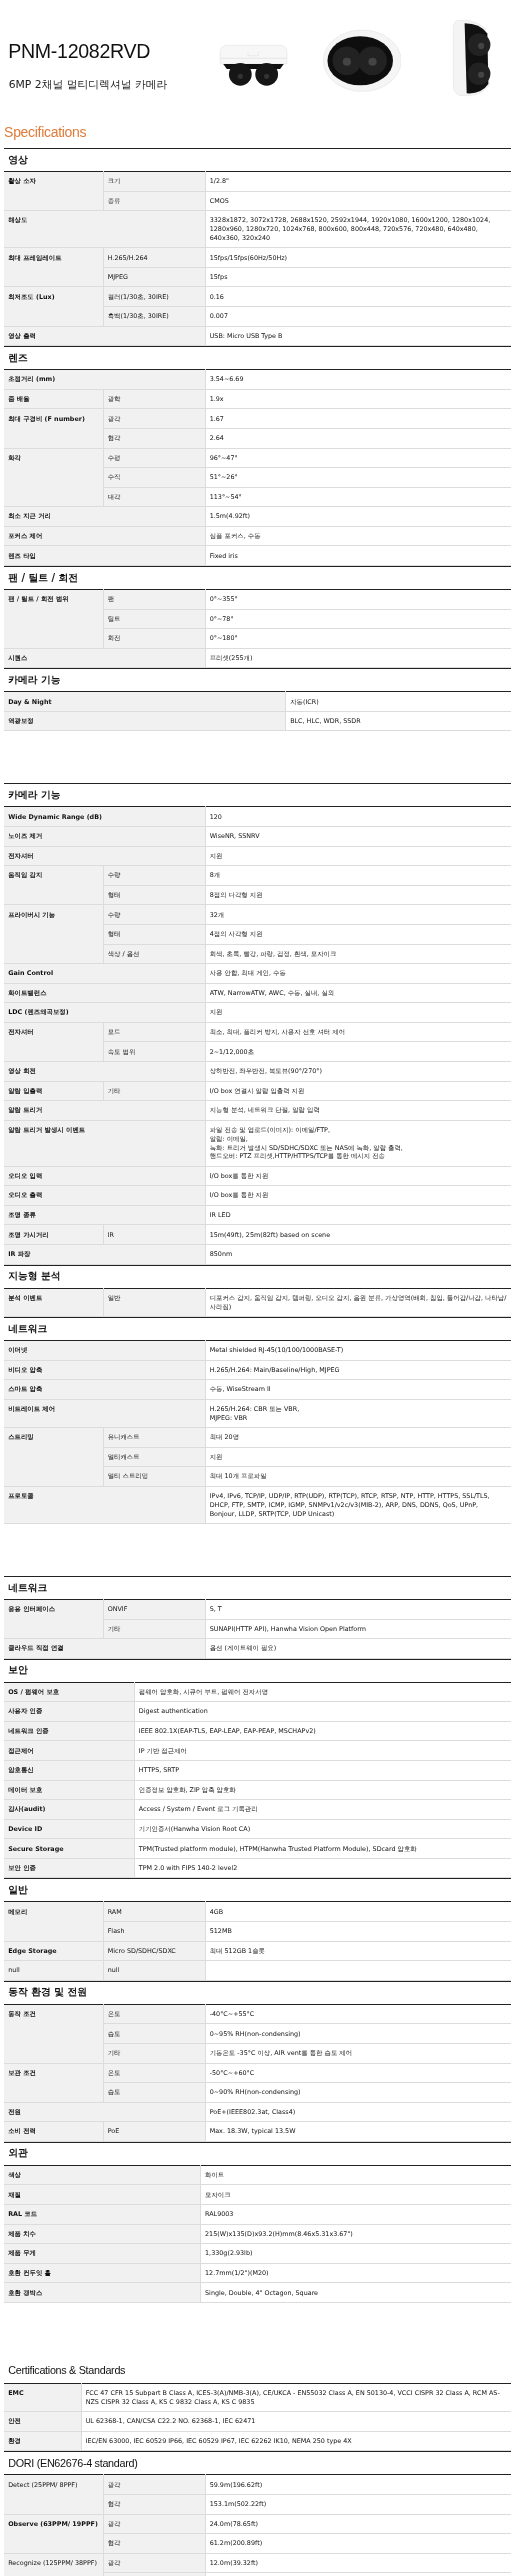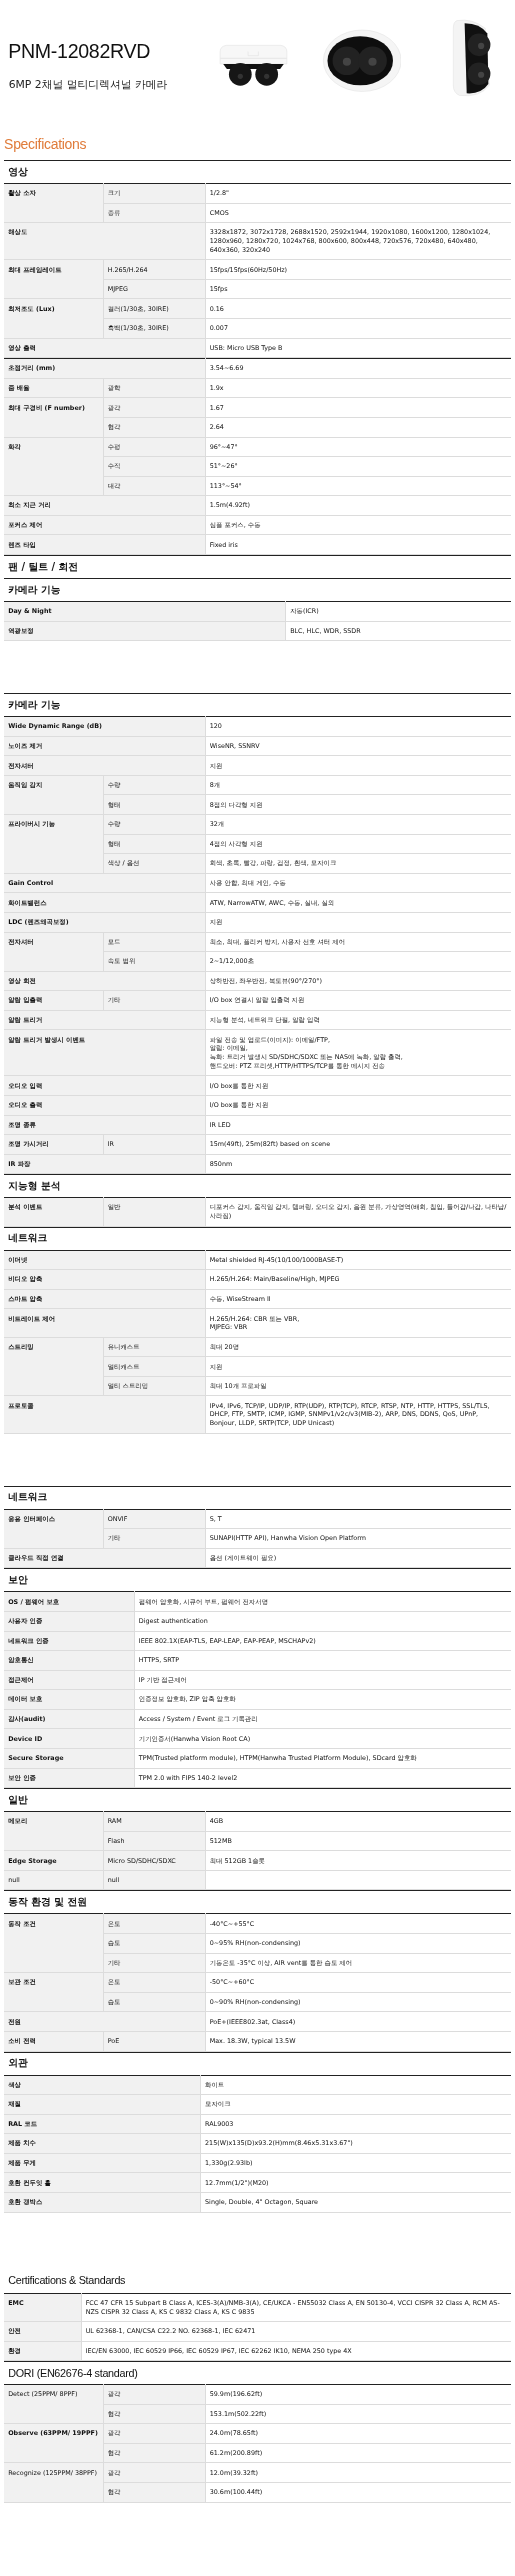--- a/index.html
+++ b/index.html
@@ -11,21 +11,21 @@
   .hero-title { position: absolute; left: 4.1px; top: 40px; font-size: 19.6px; font-weight: normal; letter-spacing: -0.3px; color: #111; font-family: "Liberation Sans", sans-serif; }
   .hero-sub { position: absolute; left: 4.6px; top: 78px; font-size: 10.8px; color: #222; }
   .hero-images { position: absolute; left: 211px; top: 15.5px; width: 299px; height: 82px; }
 
   .cam { position: absolute; }
   .cam1 { left: 1px; top: 21.6px; width: 75px; height: 57px; }
   .cam2 { left: 106px; top: 13px; width: 80px; height: 64px; }
   .cam3 { left: 229px; top: 2.6px; width: 49px; height: 80px; }
 
   .h-orange { color: #e07b39; font-size: 14px; font-weight: normal; letter-spacing: -0.3px; font-family: "Liberation Sans", sans-serif; }
-  .spec-heading { margin-top: 33px; height: 24px; }
+  .spec-heading { margin-top: 21px; height: 24px; }
 
   .sec-title { border-top: 1px solid #222; padding: 4.6px 0 0 4.1px; height: 23px; font-size: 9.8px; font-weight: bold; color: #111; }
   .sec-title.cert { font-weight: normal; font-size: 10.8px; font-family: "Liberation Sans", sans-serif; letter-spacing: -0.3px; }
 
   table.spec { width: 100%; border-collapse: collapse; border-top: 1px solid #222; font-size: 6.4px; }
   table.spec td { border-bottom: 1px solid #dcdcdc; vertical-align: top; padding: 5.2px 4.1px 4.6px 4.1px; line-height: 8.8px; min-height: 18px; }
   td.lbl { width: 99px; background: #f1f1f1; font-weight: bold; border-right: 1px solid #dcdcdc; }
   td.sub { width: 102px; background: #f1f1f1; border-right: 1px solid #dcdcdc; }
   td.lbl.wide { border-right: 1px solid #dcdcdc; }
   td.val { background: #fff; }
@@ -107,20 +107,21 @@
           <tr>
             <td class="sub">흑백(1/30초, 30IRE)</td>
             <td class="val" style="white-space:pre-line">0.007</td>
           </tr>
           <tr>
             <td class="lbl wide" colspan="2">영상 출력</td>
             <td class="val" style="white-space:pre-line">USB: Micro USB Type B</td>
           </tr>
         </tbody>
       </table>
+      <div class="sec-title">렌즈</div>
       <table class="spec">
         <tbody>
           <tr>
             <td class="lbl wide" colspan="2">초점거리 (mm)</td>
             <td class="val" style="white-space:pre-line">3.54~6.69</td>
           </tr>
           <tr>
             <td class="lbl" rowspan="1">줌 배율</td>
             <td class="sub">광학</td>
             <td class="val" style="white-space:pre-line">1.9x</td>
@@ -155,20 +156,41 @@
             <td class="lbl wide" colspan="2">포커스 제어</td>
             <td class="val" style="white-space:pre-line">심플 포커스, 수동</td>
           </tr>
           <tr>
             <td class="lbl wide" colspan="2">렌즈 타입</td>
             <td class="val" style="white-space:pre-line">Fixed iris</td>
           </tr>
         </tbody>
       </table>
       <div class="sec-title">팬 / 틸트 / 회전</div>
+      <table class="spec">
+        <tbody>
+          <tr>
+            <td class="lbl" rowspan="3">팬 / 틸트 / 회전 범위</td>
+            <td class="sub">팬</td>
+            <td class="val" style="white-space:pre-line">0°~355°</td>
+          </tr>
+          <tr>
+            <td class="sub">틸트</td>
+            <td class="val" style="white-space:pre-line">0°~78°</td>
+          </tr>
+          <tr>
+            <td class="sub">회전</td>
+            <td class="val" style="white-space:pre-line">0°~180°</td>
+          </tr>
+          <tr>
+            <td class="lbl wide" colspan="2">시퀀스</td>
+            <td class="val" style="white-space:pre-line">프리셋(255개)</td>
+          </tr>
+        </tbody>
+      </table>
       <div class="sec-title">카메라 기능</div>
       <table class="spec">
         <tbody>
           <tr>
             <td class="lbl wide" colspan="2">Day &amp; Night</td>
             <td class="val" style="white-space:pre-line">자동(ICR)</td>
           </tr>
           <tr>
             <td class="lbl wide" colspan="2">역광보정</td>
             <td class="val" style="white-space:pre-line">BLC, HLC, WDR, SSDR</td>
@@ -354,26 +376,26 @@
           </tr>
           <tr>
             <td class="lbl wide" colspan="2">사용자 인증</td>
             <td class="val" style="white-space:pre-line">Digest authentication</td>
           </tr>
           <tr>
             <td class="lbl wide" colspan="2">네트워크 인증</td>
             <td class="val" style="white-space:pre-line">IEEE 802.1X(EAP-TLS, EAP-LEAP, EAP-PEAP, MSCHAPv2)</td>
           </tr>
           <tr>
+            <td class="lbl wide" colspan="2">접근제어</td>
+            <td class="val" style="white-space:pre-line">IP 기반 접근제어</td>
+          </tr>
+          <tr>
             <td class="lbl wide" colspan="2">암호통신</td>
             <td class="val" style="white-space:pre-line">HTTPS, SRTP</td>
-          </tr>
-          <tr>
-            <td class="lbl wide" colspan="2">접근제어</td>
-            <td class="val" style="white-space:pre-line">IP 기반 접근제어</td>
           </tr>
           <tr>
             <td class="lbl wide" colspan="2">데이터 보호</td>
             <td class="val" style="white-space:pre-line">인증정보 암호화, ZIP 압축 암호화</td>
           </tr>
           <tr>
             <td class="lbl wide" colspan="2">감사(audit)</td>
             <td class="val" style="white-space:pre-line">Access / System / Event 로그 기록관리</td>
           </tr>
           <tr>

